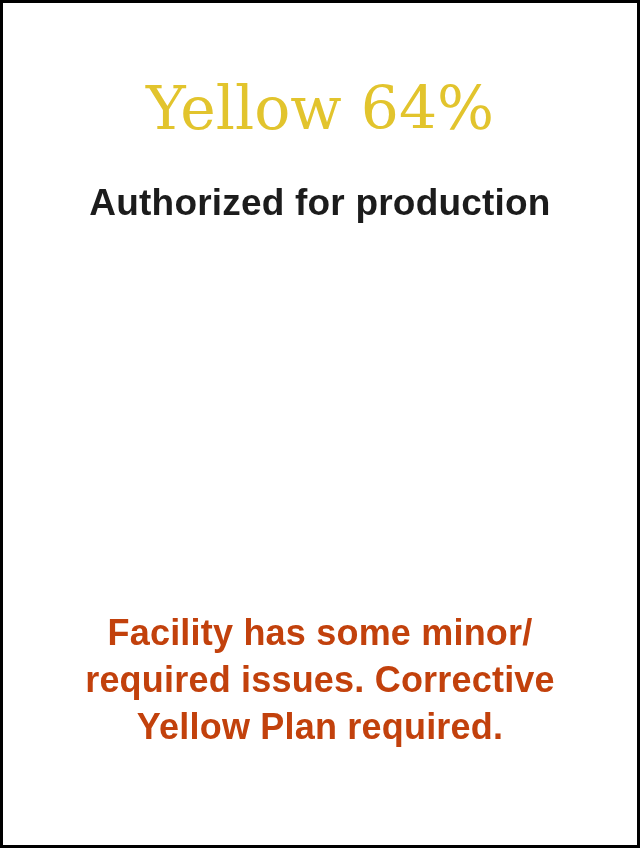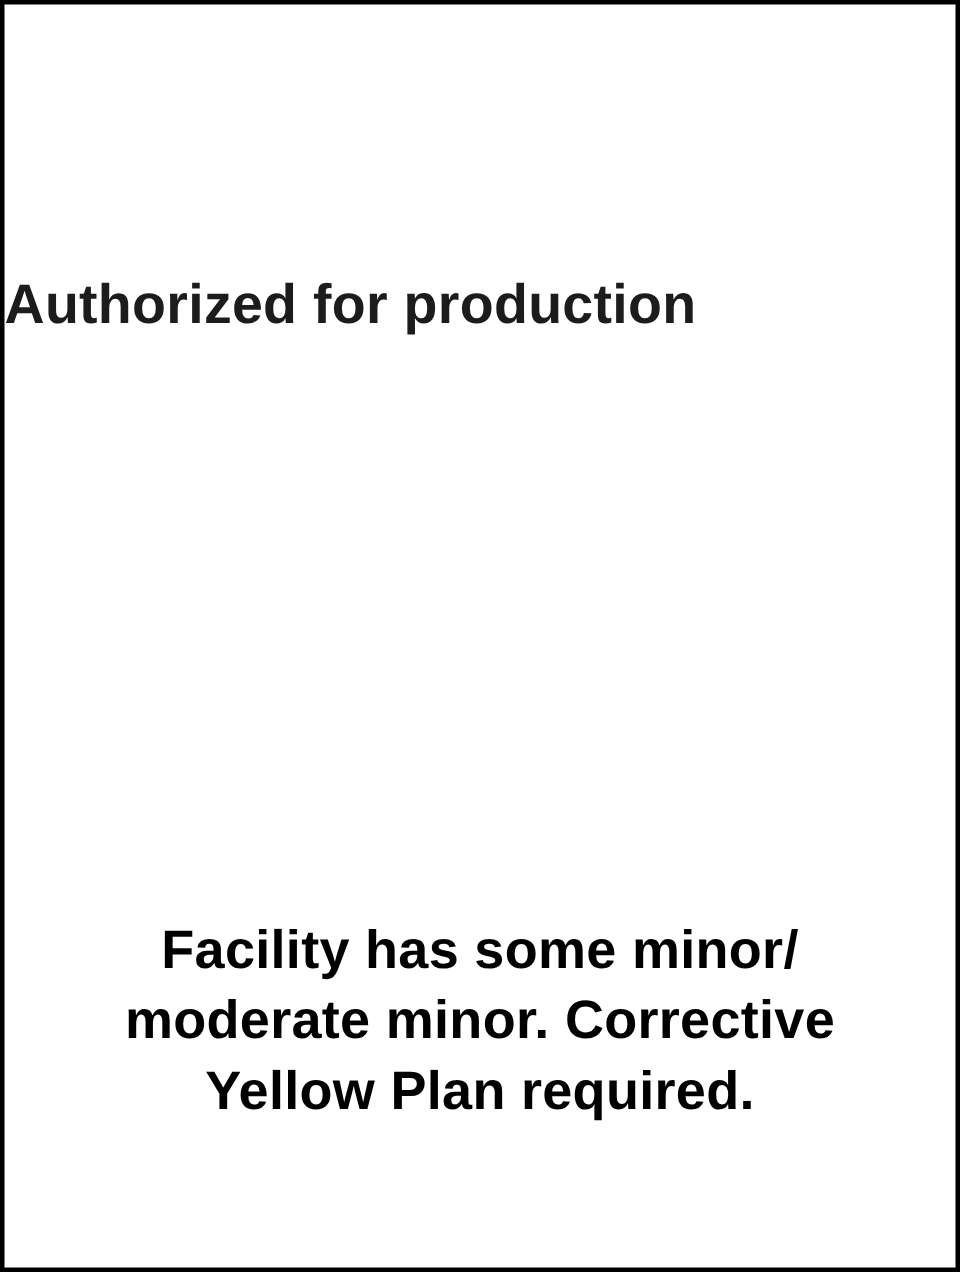--- a/index.html
+++ b/index.html
@@ -34,50 +34,52 @@
     line-height: 72px;
     color: #E2C42D;
     letter-spacing: 0;
   }
   .status-text {
     position: absolute;
     top: 178px;
     left: 0;
     width: 100%;
     margin: 0;
+    text-align: center;
     font-size: 37px;
     line-height: 44px;
     font-weight: 600;
     color: #1C1C1C;
     letter-spacing: 0.2px;
   }
   .note {
     position: absolute;
     top: 606px;
     left: 0;
     width: 100%;
     margin: 0;
     text-align: center;
     font-size: 36px;
     line-height: 47px;
     font-weight: 600;
-    color: #000000;
+    color: #c2410c;
     letter-spacing: 0.2px;
   }
   .note .note-line {
     display: block;
   }
 </style>
 </head>
 <body>
 
 <div class="card">
 
+  <h1 class="rating-title">Yellow 64%</h1>
 
   <h2 class="status-text">Authorized for production</h2>
 
   <p class="note">
     <span class="note-line">Facility has some minor/</span>
-    <span class="note-line">moderate minor. Corrective</span>
+    <span class="note-line">required issues. Corrective</span>
     <span class="note-line">Yellow Plan required.</span>
   </p>
 
 </div>
 
 </body></html>

